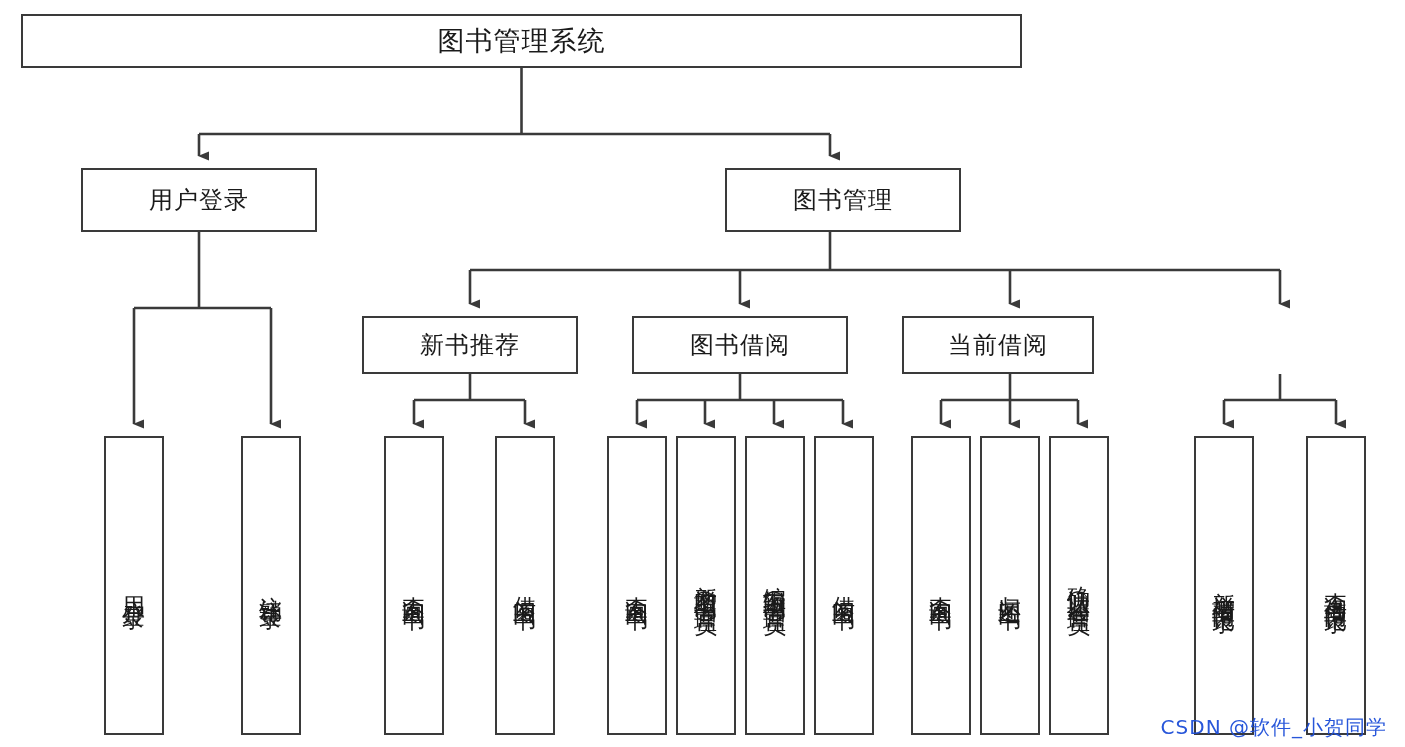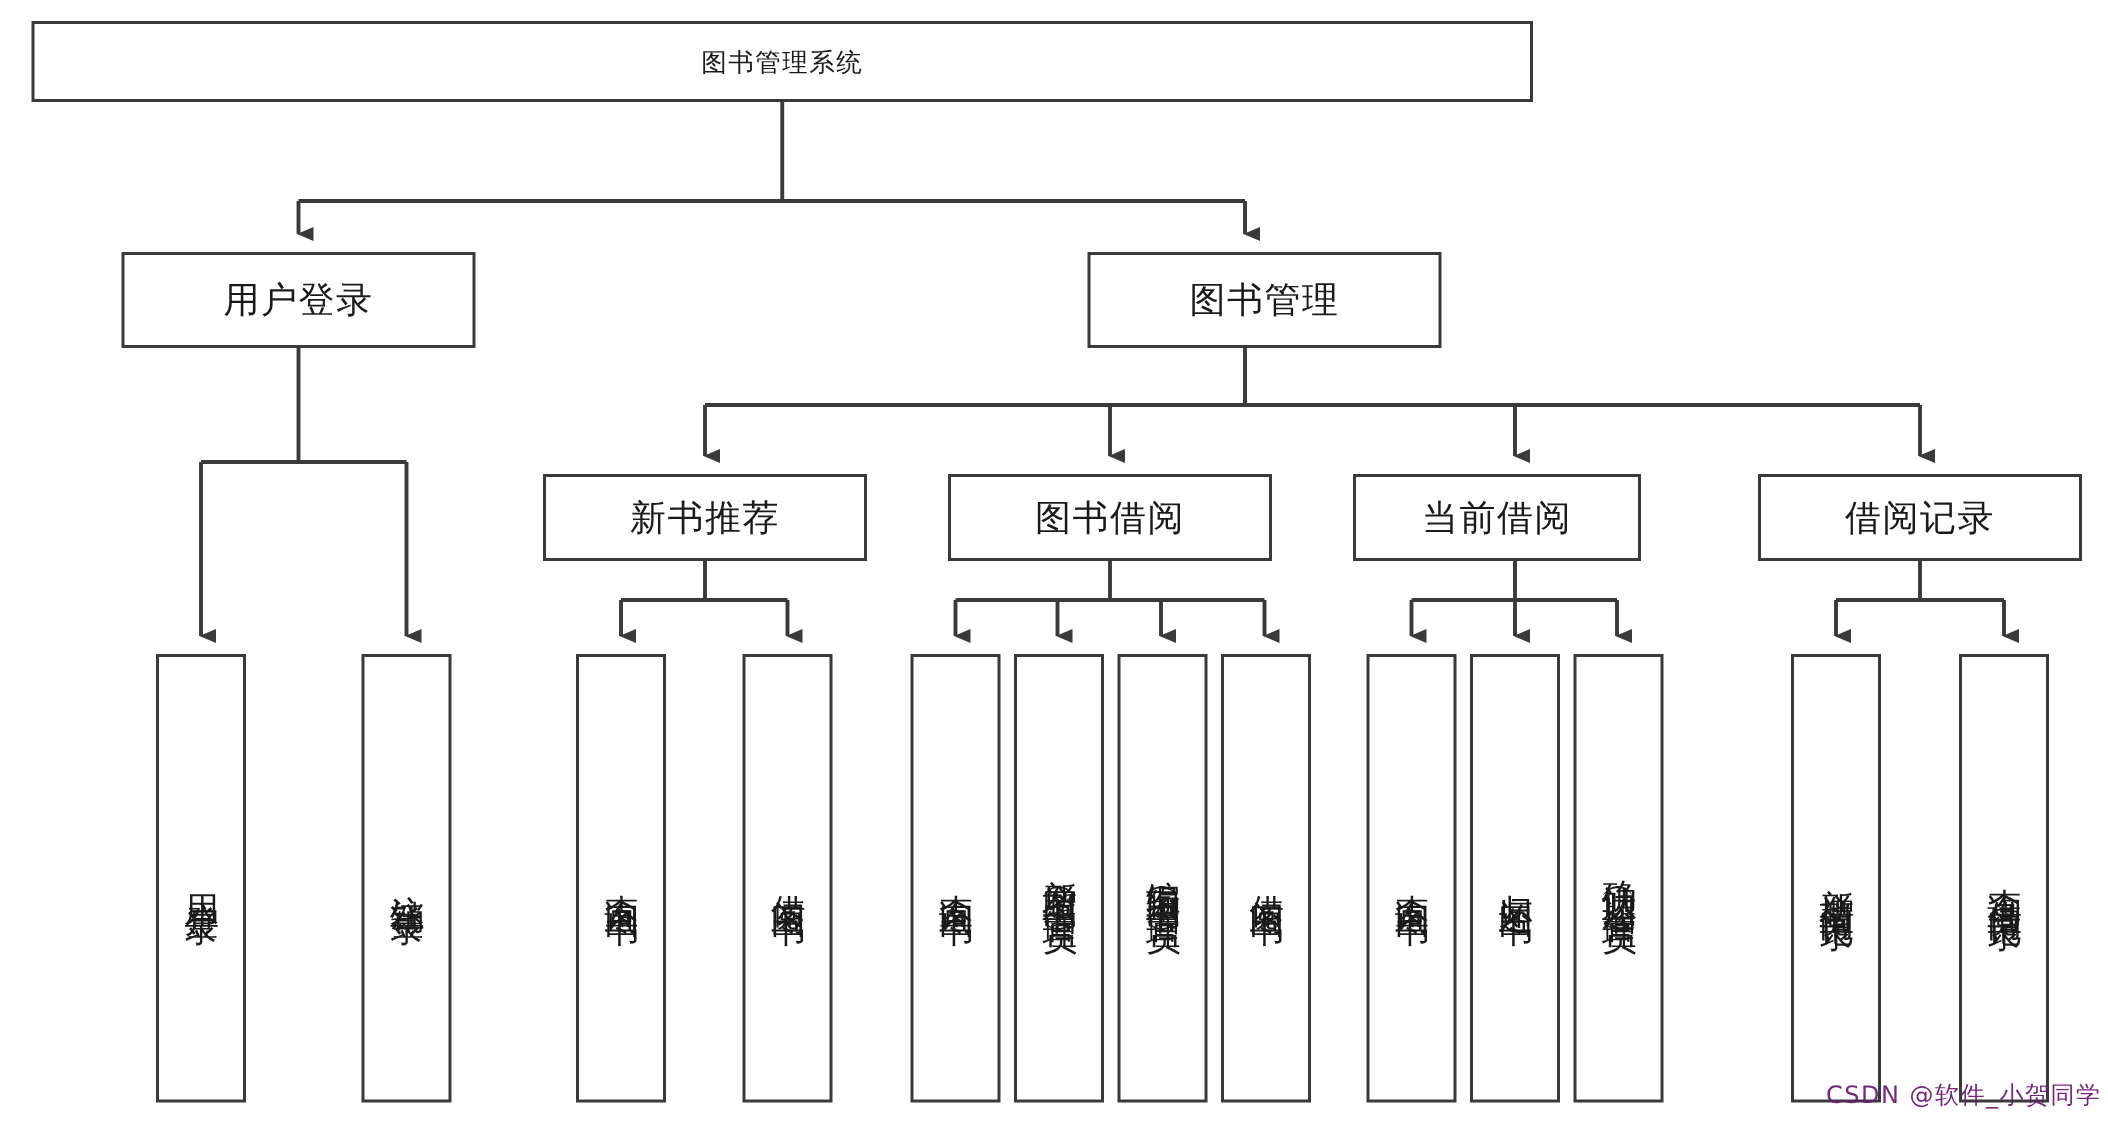--- a/index.html
+++ b/index.html
@@ -44,27 +44,27 @@
     justify-content:center;
     padding-top:2px;
     padding-bottom:2px;
   }
   .node.vert .vtext{
     writing-mode:vertical-rl;
     text-orientation:upright;
     line-height:1.05;
     white-space:nowrap;
   }
-  .node.root{ font-size:17px; }
+  .node.root{ font-size:27px; }
   .watermark{
     position:absolute;
-    right:4px;
+    right:18px;
     bottom:6px;
-    font-size:16px;
-    color:#701a75;
+    font-size:20px;
+    color:#1d4ed8;
     letter-spacing:1px;
     white-space:nowrap;
     opacity:.95;
   }
 </style>
 </head>
 <body>
 
 <div id="canvas">
 
@@ -131,23 +131,20 @@
 
   <div class="node horiz" style="left:632px;top:316px;width:216px;height:58px;">
     <span>图书借阅</span>
   </div>
   <div class="node horiz" style="left:362px;top:316px;width:216px;height:58px;">
     <span>新书推荐</span>
   </div>
   <div class="node horiz" style="left:902px;top:316px;width:192px;height:58px;">
     <span>当前借阅</span>
   </div>
-  <div class="node horiz" style="left:1172px;top:316px;width:216px;height:58px;">
-    <span>借阅记录</span>
-  </div>
 
   <div class="node vert" style="left:104px;top:436px;width:60px;height:299px;">
     <span class="vtext">用户登录</span>
   </div>
   <div class="node vert" style="left:241px;top:436px;width:60px;height:299px;">
     <span class="vtext">注销登录</span>
   </div>
 
   <div class="node vert" style="left:384px;top:436px;width:60px;height:299px;">
     <span class="vtext">查询图书</span>

